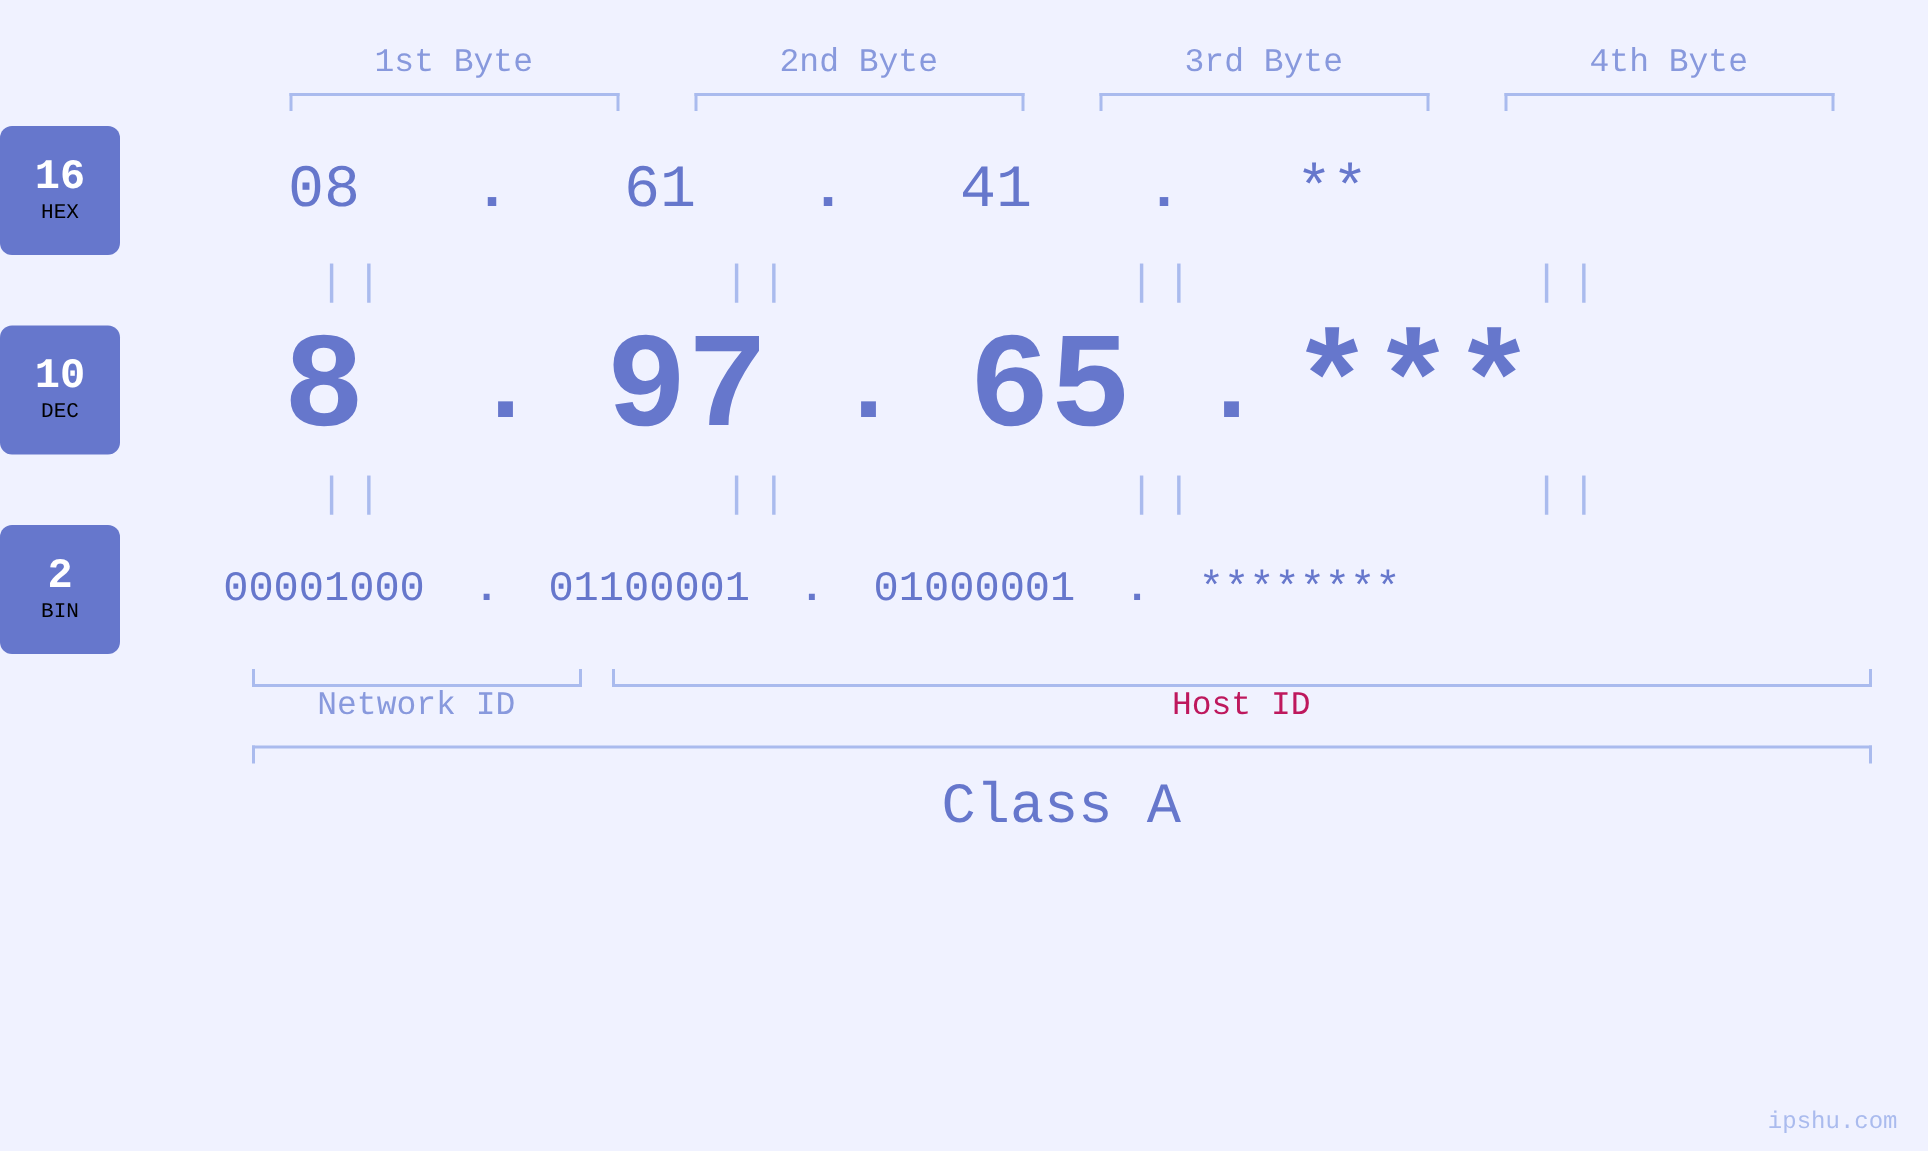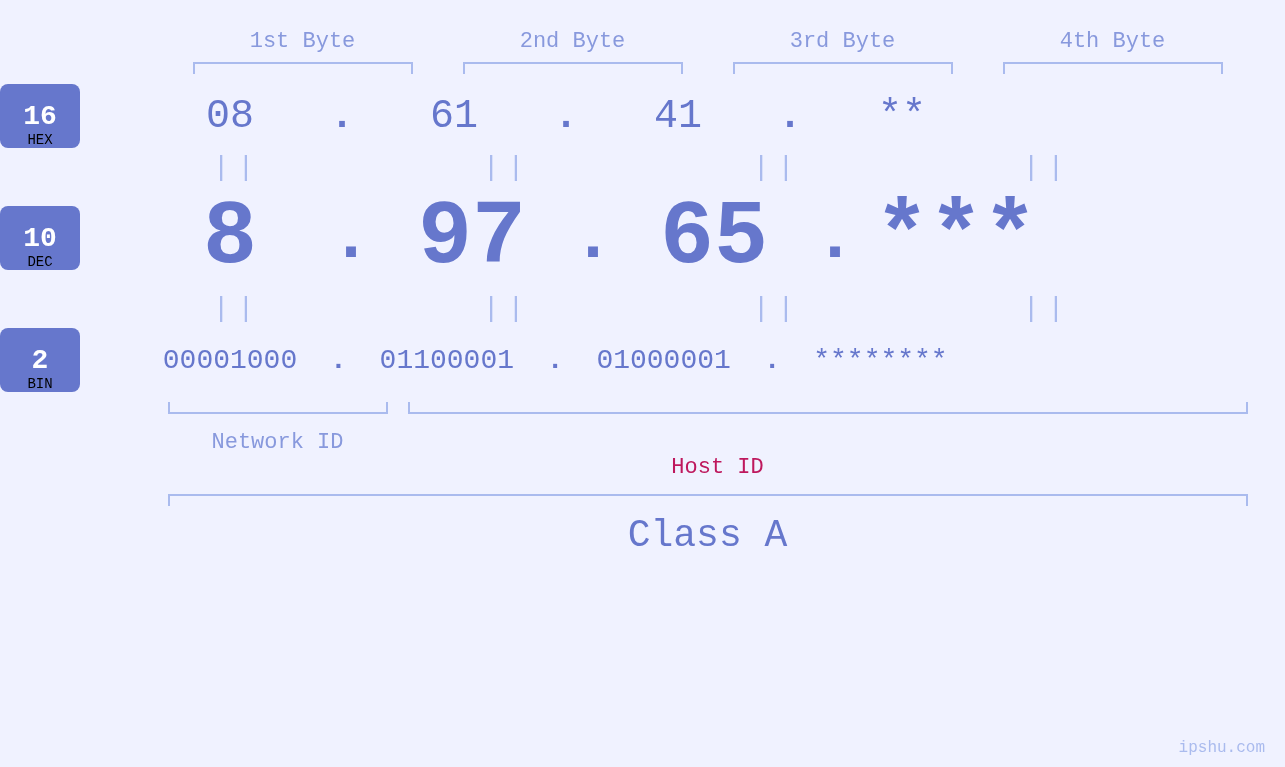--- a/index.html
+++ b/index.html
@@ -61,28 +61,28 @@
     .base-row {
       display: flex;
       align-items: center;
       width: 100%;
       margin-bottom: 0;
     }
 
     
     .badge {
       width: 80px;
-      height: 64px;
+      height: 86px;
       background: #6677cc;
       border-radius: 8px;
       display: flex;
       flex-direction: column;
       align-items: center;
-      justify-content: flex-end;
-      margin-right: 40px;
+      justify-content: center;
+      margin-right: 26px;
       flex-shrink: 0;
     }
 
     .badge-num {
       color: white;
       font-size: 28px;
       font-weight: bold;
       font-family: 'Courier New', Courier, monospace;
       line-height: 1.1;
     }
@@ -239,21 +239,21 @@
       <span class="dot dot-bin">.</span>
       <div class="byte-val byte-val-bin">********</div>
     </div>
   </div>
 
   <div style="display:flex; width:1080px; margin-left:130px; margin-top:10px; align-items:flex-start;">
     <div style="width:220px; border:2px solid #aabbee; border-top:none; height:12px;"></div>
     <div style="flex:1; border:2px solid #aabbee; border-top:none; height:12px; margin-left:20px;"></div>
   </div>
 
-  <div style="display:flex; width:1080px; margin-left:130px; margin-top:16px;flex-direction:column;">
+  <div style="display:flex; width:1080px; margin-left:130px; margin-top:0;">
     <div style="width:220px; text-align:center; color:#8899dd; font-size:22px; font-family:'Courier New',Courier,monospace;">Network ID</div>
     <div style="flex:1; text-align:center; color:#be185d; font-size:22px; font-family:'Courier New',Courier,monospace; margin-left:20px;">Host ID</div>
   </div>
 
   <div style="width:1080px; margin-left:130px; margin-top:14px;">
     <div style="border:2px solid #aabbee; border-bottom:none; height:12px; width:100%;"></div>
     <div style="text-align:center; color:#6677cc; font-size:38px; font-family:'Courier New',Courier,monospace; margin-top:8px;">Class A</div>
   </div>
 
 </div>

